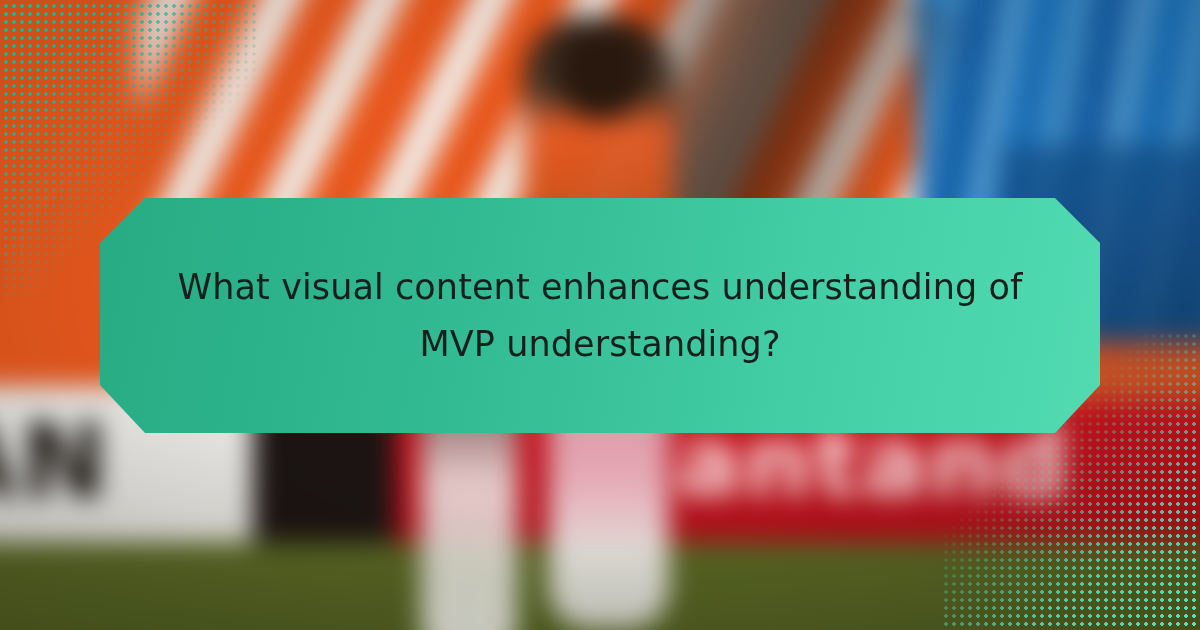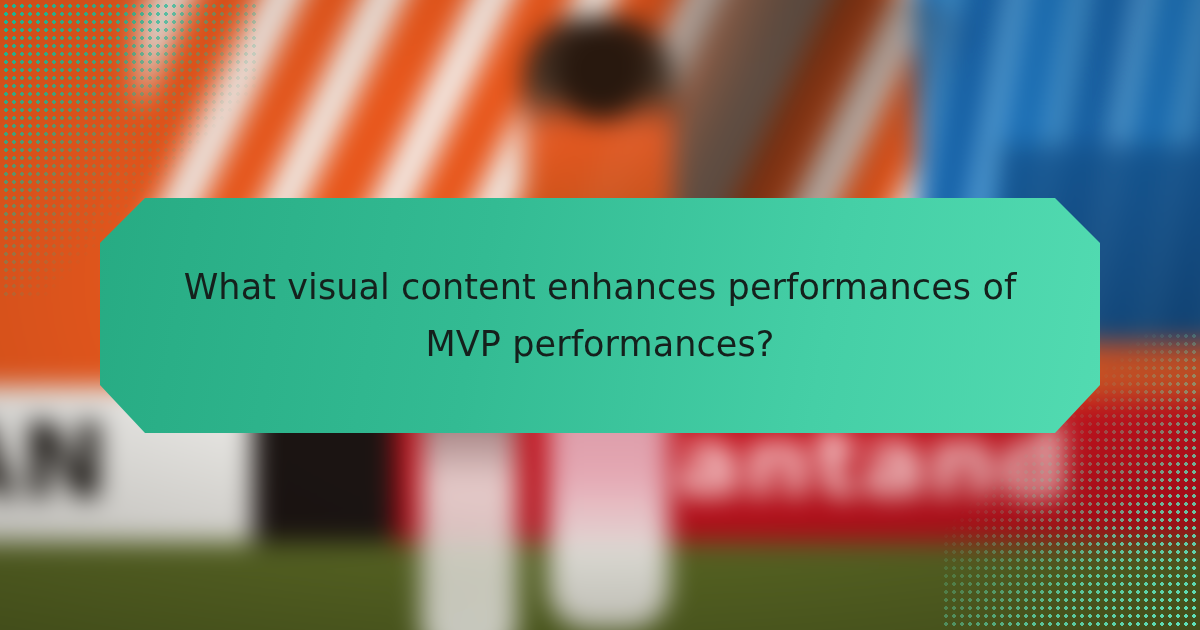--- a/index.html
+++ b/index.html
@@ -237,16 +237,16 @@
     <div class="player-a-head"></div>
     <div class="player-c"></div>
     <div class="player-b"></div>
     <div class="photo-shade"></div>
   </div>
 
   <div class="dots dots-tl"></div>
   <div class="dots dots-br"></div>
 
   <div class="card">
-    <h1 class="card-title">What visual content enhances performances of MVP performances?</h1>
+    <h1 class="card-title">What visual content enhances understanding of MVP understanding?</h1>
   </div>
 
 </div>
 
 </body></html>

